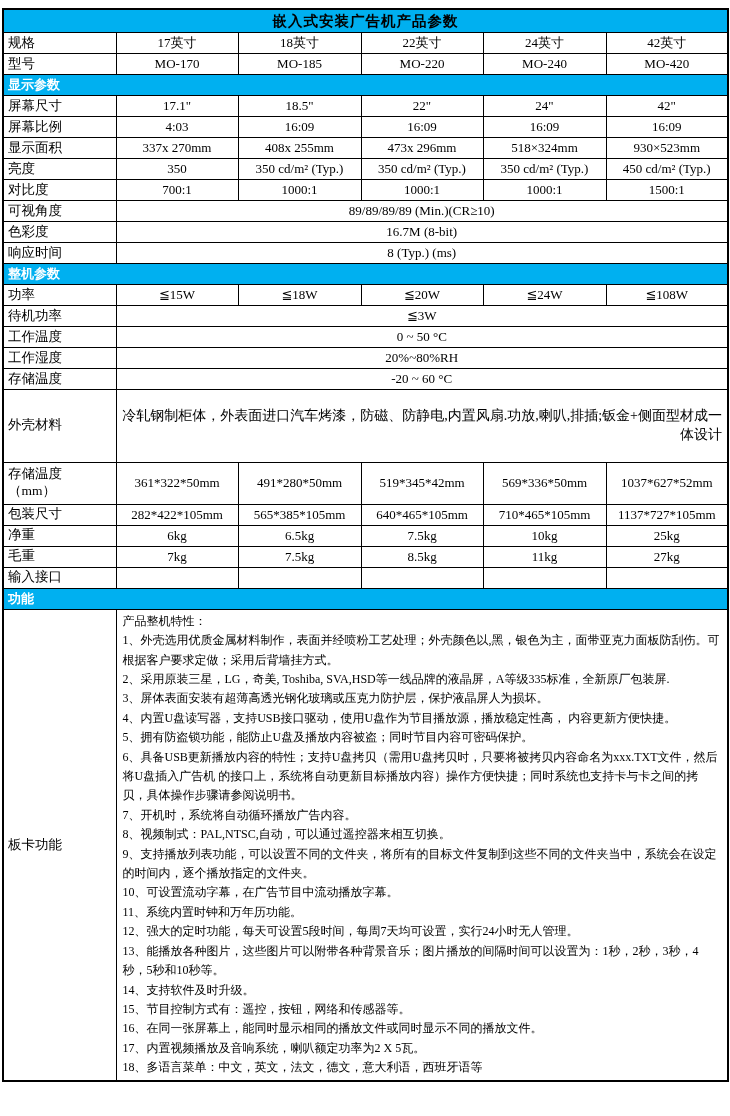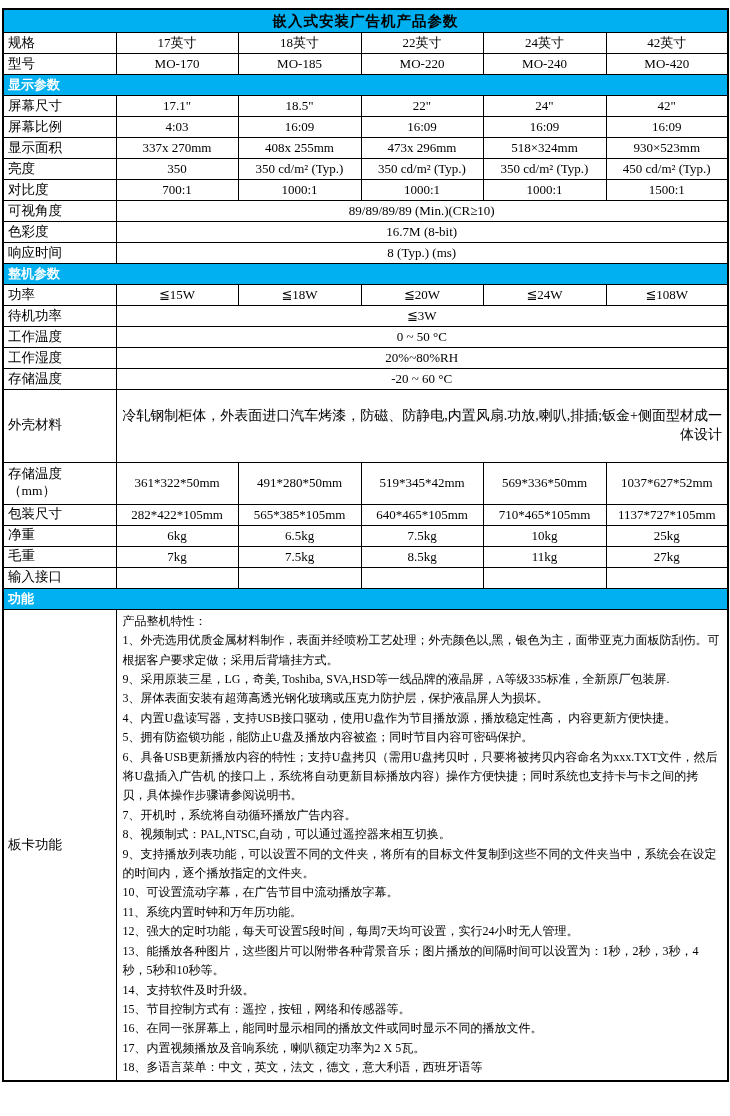--- a/index.html
+++ b/index.html
@@ -179,21 +179,21 @@
           <td></td>
         </tr>
         <tr class="section-row">
           <td colspan="6">功能</td>
         </tr>
         <tr>
           <td class="feat-label">板卡功能</td>
           <td class="features" colspan="5">
             <div class="fline">产品整机特性：</div>
             <div class="fline">1、外壳选用优质金属材料制作，表面并经喷粉工艺处理；外壳颜色以,黑，银色为主，面带亚克力面板防刮伤。可根据客户要求定做；采用后背墙挂方式。</div>
-            <div class="fline">9、采用原装三星，LG，奇美, Toshiba, SVA,HSD等一线品牌的液晶屏，A等级335标准，全新原厂包装屏.</div>
+            <div class="fline">2、采用原装三星，LG，奇美, Toshiba, SVA,HSD等一线品牌的液晶屏，A等级335标准，全新原厂包装屏.</div>
             <div class="fline">3、屏体表面安装有超薄高透光钢化玻璃或压克力防护层，保护液晶屏人为损坏。</div>
             <div class="fline">4、内置U盘读写器，支持USB接口驱动，使用U盘作为节目播放源，播放稳定性高， 内容更新方便快捷。</div>
             <div class="fline">5、拥有防盗锁功能，能防止U盘及播放内容被盗；同时节目内容可密码保护。</div>
             <div class="fline">6、具备USB更新播放内容的特性；支持U盘拷贝（需用U盘拷贝时，只要将被拷贝内容命名为xxx.TXT文件，然后将U盘插入广告机 的接口上，系统将自动更新目标播放内容）操作方便快捷；同时系统也支持卡与卡之间的拷贝，具体操作步骤请参阅说明书。</div>
             <div class="fline">7、开机时，系统将自动循环播放广告内容。</div>
             <div class="fline">8、视频制式：PAL,NTSC,自动，可以通过遥控器来相互切换。</div>
             <div class="fline">9、支持播放列表功能，可以设置不同的文件夹，将所有的目标文件复制到这些不同的文件夹当中，系统会在设定的时间内，逐个播放指定的文件夹。</div>
             <div class="fline">10、可设置流动字幕，在广告节目中流动播放字幕。</div>
             <div class="fline">11、系统内置时钟和万年历功能。</div>
             <div class="fline">12、强大的定时功能，每天可设置5段时间，每周7天均可设置，实行24小时无人管理。</div>

